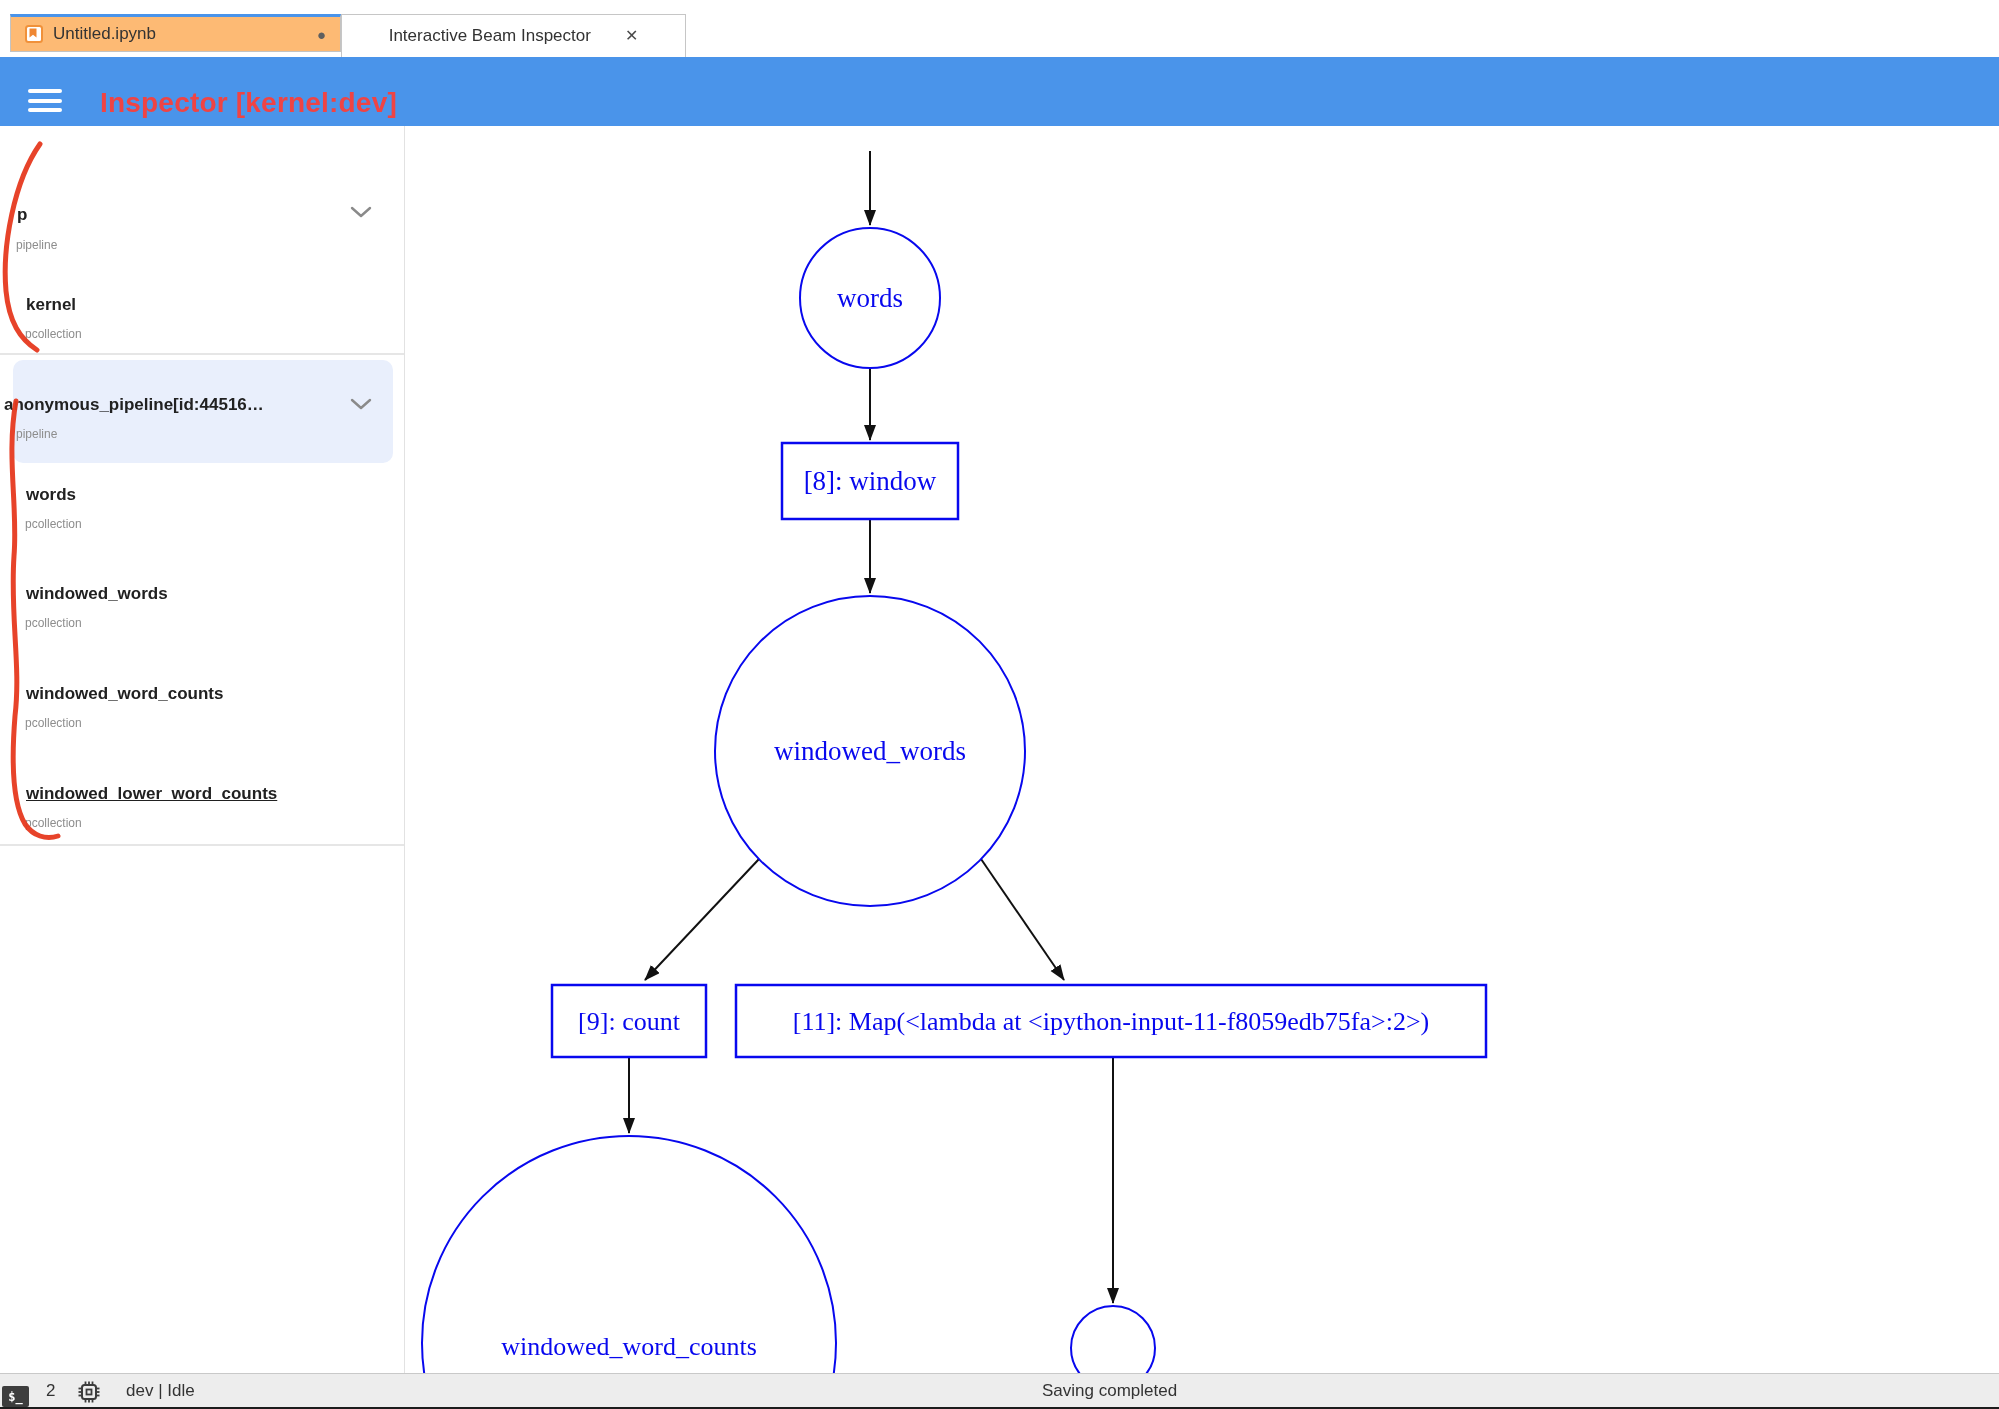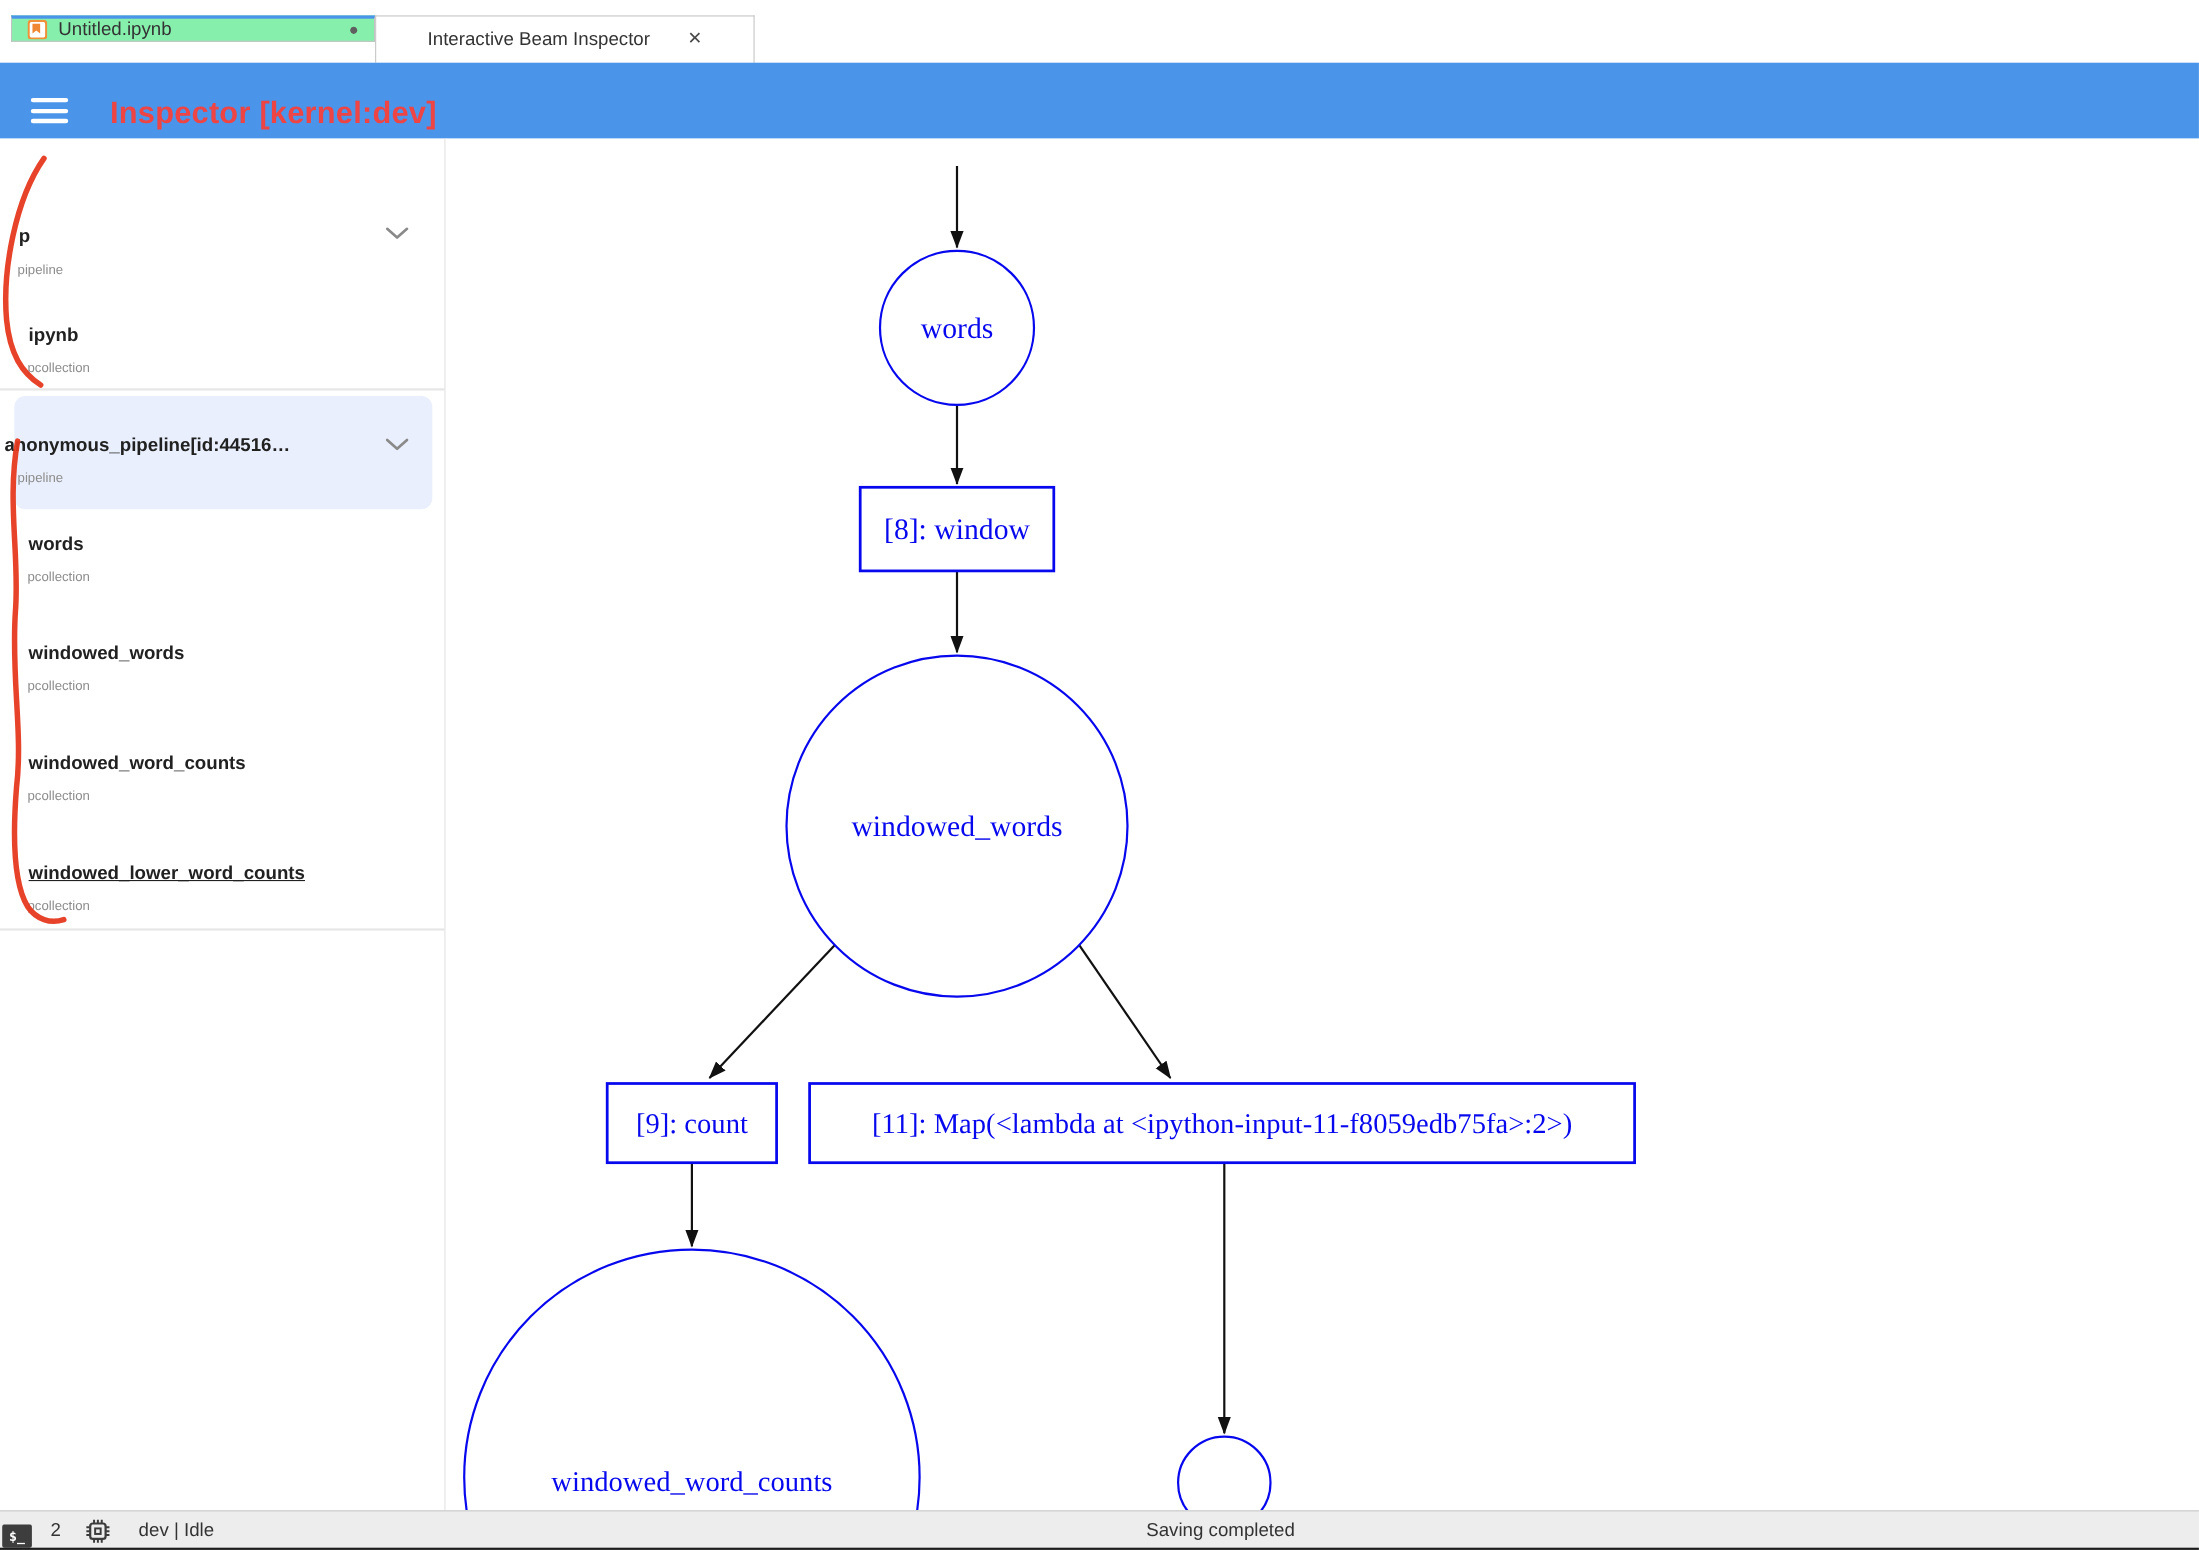--- a/index.html
+++ b/index.html
@@ -7,21 +7,21 @@
     width:1999px;height:1409px;position:relative;overflow:hidden;
     background:#ffffff;font-family:"Liberation Sans",sans-serif;
     -webkit-font-smoothing:antialiased;
   }
   
   .top-hairline{position:absolute;left:0;top:3px;width:1999px;height:1px;background:#dadada;}
   
   .tabbar{position:absolute;left:0;top:0;width:1999px;height:57px;background:#ffffff;}
   .tab{position:absolute;top:14px;box-sizing:border-box;display:flex;align-items:center;}
   .tab-notebook{
-    left:10px;width:331px;height:24px;background:#86efac;
+    left:10px;width:331px;height:38px;background:#fdba74;
     border:1px solid #c3c3c3;border-top:3px solid #4a94ea;padding:0 14px;
   }
   .tab-inspector{
     left:341px;width:345px;height:43px;background:#ffffff;
     border:1px solid #c6c6c6;border-bottom:none;justify-content:center;padding:0 12px;gap:24px;
   }
   .tab-label{font-size:17px;color:#333;white-space:nowrap;}
   .nb-icon{width:18px;height:18px;margin-right:10px;flex:0 0 auto;}
   .dirty-dot{margin-left:auto;color:#5f5f5f;font-size:15px;line-height:1;}
   .close-x{margin-left:10px;color:#4a4a4a;font-size:16px;line-height:1;}
@@ -81,21 +81,21 @@
 <div class="sidebar">
 
   <div class="sb-highlight"></div>
 
   <div class="sb-name" style="left:17px;top:79px;">p</div>
   <svg class="chev" style="left:350px;top:80px;" viewBox="0 0 22 12">
     <polyline points="2,2 11,10 20,2" fill="none" stroke="#8a8a8a" stroke-width="2.4" stroke-linecap="round" stroke-linejoin="round"></polyline>
   </svg>
   <div class="sb-type" style="left:16px;top:112px;">pipeline</div>
 
-  <div class="sb-name" style="left:26px;top:169px;">ipynb</div>
+  <div class="sb-name" style="left:26px;top:169px;">kernel</div>
   <div class="sb-type" style="left:25px;top:201px;">pcollection</div>
 
   <div class="sb-divider" style="top:227px;"></div>
 
   <div class="sb-name" style="left:4px;top:269px;">anonymous_pipeline[id:44516…</div>
   <svg class="chev" style="left:350px;top:272px;" viewBox="0 0 22 12">
     <polyline points="2,2 11,10 20,2" fill="none" stroke="#8a8a8a" stroke-width="2.4" stroke-linecap="round" stroke-linejoin="round"></polyline>
   </svg>
   <div class="sb-type" style="left:16px;top:301px;">pipeline</div>
 

